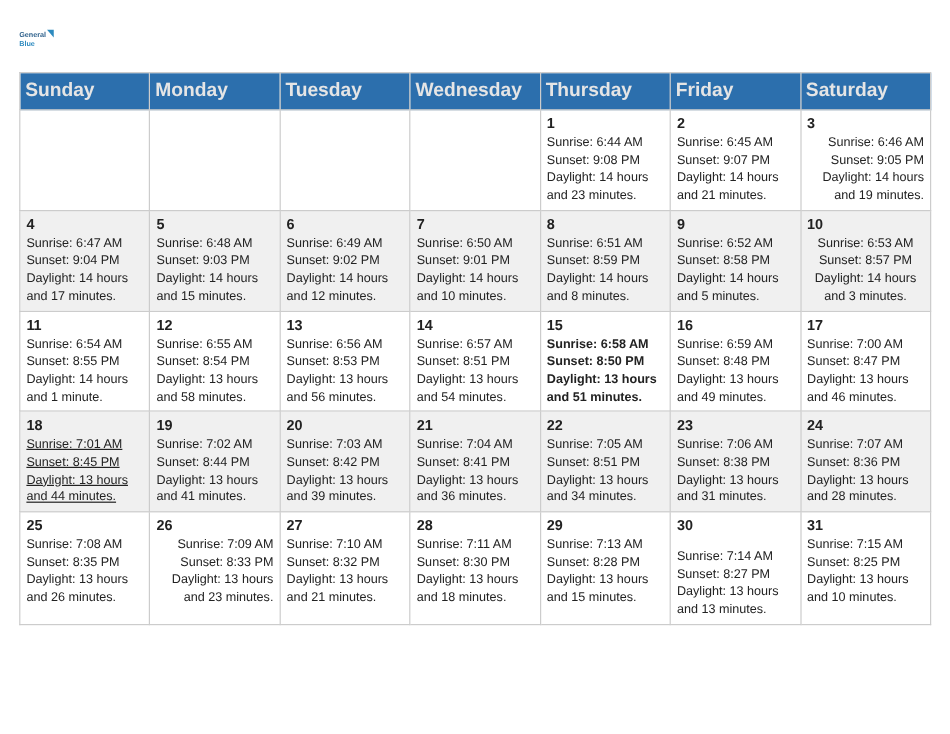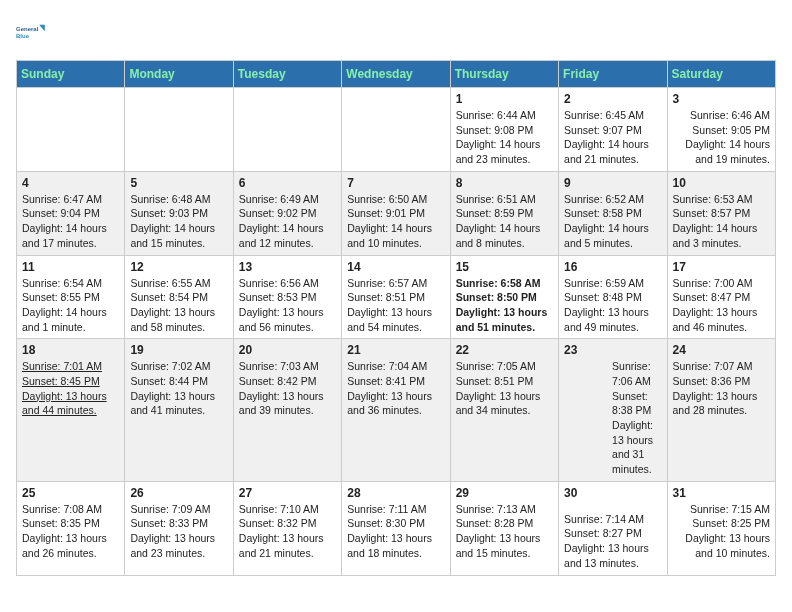--- a/index.html
+++ b/index.html
@@ -38,22 +38,22 @@
       font-size: 16px;
       color: #444;
     }
     table {
       width: 100%;
       border-collapse: collapse;
       table-layout: fixed;
     }
     th {
       background-color: #2c6fad;
-      color: #86efac;
-      font-size: 12px;
+      color: #e5e5e5;
+      font-size: 16px;
       font-weight: bold;
       padding: 6px 4px;
       text-align: left;
       border: 1px solid #ccc;
     }
     td {
       vertical-align: top;
       padding: 4px 5px;
       border: 1px solid #ccc;
       font-size: 10.5px;
@@ -178,21 +178,21 @@
         </td>
         <td>
           <div class="day-num">9</div>
           <div class="day-info" style="white-space: pre-line;">Sunrise: 6:52 AM
 Sunset: 8:58 PM
 Daylight: 14 hours
 and 5 minutes.</div>
         </td>
         <td>
           <div class="day-num">10</div>
-          <div class="day-info" style="white-space: pre-line;">Sunrise: 6:53 AM
+          <div class="day-info" style="white-space: pre-line; text-align: center;">Sunrise: 6:53 AM
 Sunset: 8:57 PM
 Daylight: 14 hours
 and 3 minutes.</div>
         </td>
       </tr>
       <tr>
         <td>
           <div class="day-num">11</div>
           <div class="day-info" style="white-space: pre-line;">Sunrise: 6:54 AM
 Sunset: 8:55 PM
@@ -273,21 +273,21 @@
         </td>
         <td>
           <div class="day-num">22</div>
           <div class="day-info" style="white-space: pre-line;">Sunrise: 7:05 AM
 Sunset: 8:51 PM
 Daylight: 13 hours
 and 34 minutes.</div>
         </td>
         <td>
           <div class="day-num">23</div>
-          <div class="day-info" style="white-space: pre-line; margin-left: 48px;">Sunrise: 7:06 AM
+          <div class="day-info" style="white-space: pre-line;">Sunrise: 7:06 AM
 Sunset: 8:38 PM
 Daylight: 13 hours
 and 31 minutes.</div>
         </td>
         <td>
           <div class="day-num">24</div>
           <div class="day-info" style="white-space: pre-line;">Sunrise: 7:07 AM
 Sunset: 8:36 PM
 Daylight: 13 hours
 and 28 minutes.</div>
@@ -296,21 +296,21 @@
       <tr>
         <td>
           <div class="day-num">25</div>
           <div class="day-info" style="white-space: pre-line;">Sunrise: 7:08 AM
 Sunset: 8:35 PM
 Daylight: 13 hours
 and 26 minutes.</div>
         </td>
         <td>
           <div class="day-num">26</div>
-          <div class="day-info" style="white-space: pre-line;">Sunrise: 7:09 AM
+          <div class="day-info" style="white-space: pre-line; text-align: right;">Sunrise: 7:09 AM
 Sunset: 8:33 PM
 Daylight: 13 hours
 and 23 minutes.</div>
         </td>
         <td>
           <div class="day-num">27</div>
           <div class="day-info" style="white-space: pre-line;">Sunrise: 7:10 AM
 Sunset: 8:32 PM
 Daylight: 13 hours
 and 21 minutes.</div>
@@ -331,20 +331,20 @@
         </td>
         <td>
           <div class="day-num">30</div>
           <div class="day-info" style="white-space: pre-line; margin-top: 12px;">Sunrise: 7:14 AM
 Sunset: 8:27 PM
 Daylight: 13 hours
 and 13 minutes.</div>
         </td>
         <td>
           <div class="day-num">31</div>
-          <div class="day-info" style="white-space: pre-line; text-align: right;">Sunrise: 7:15 AM
+          <div class="day-info" style="white-space: pre-line;">Sunrise: 7:15 AM
 Sunset: 8:25 PM
 Daylight: 13 hours
 and 10 minutes.</div>
         </td>
       </tr>
     </tbody>
 </table>
 
 </body></html>

